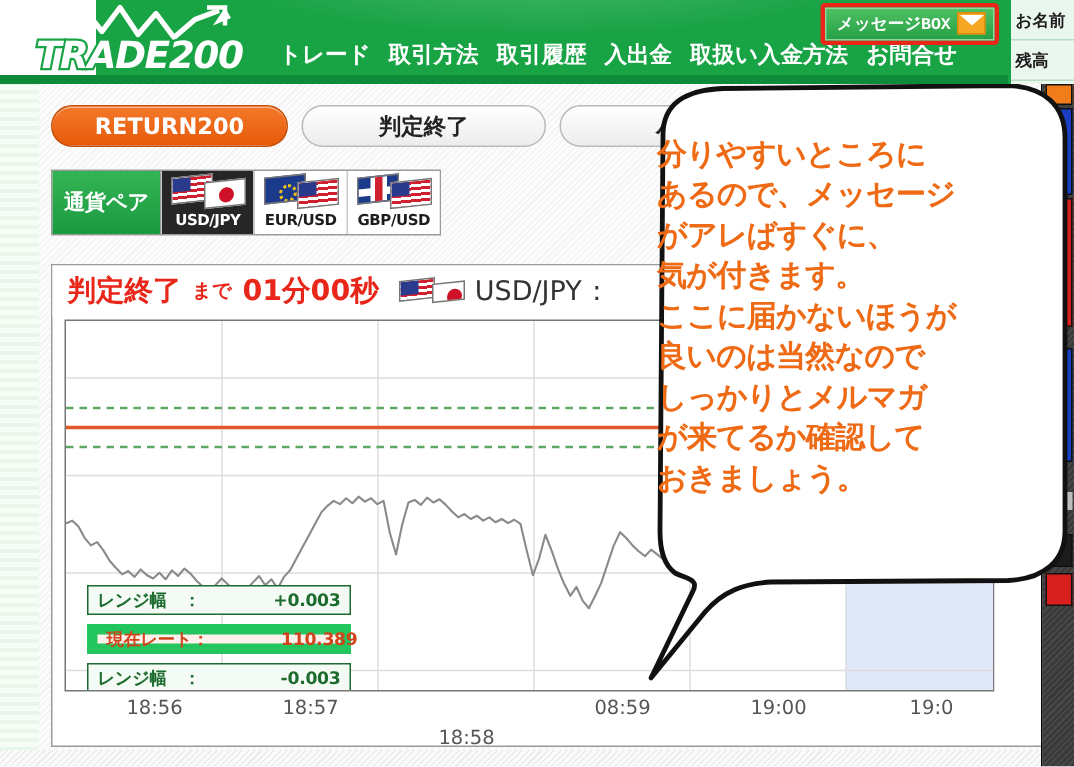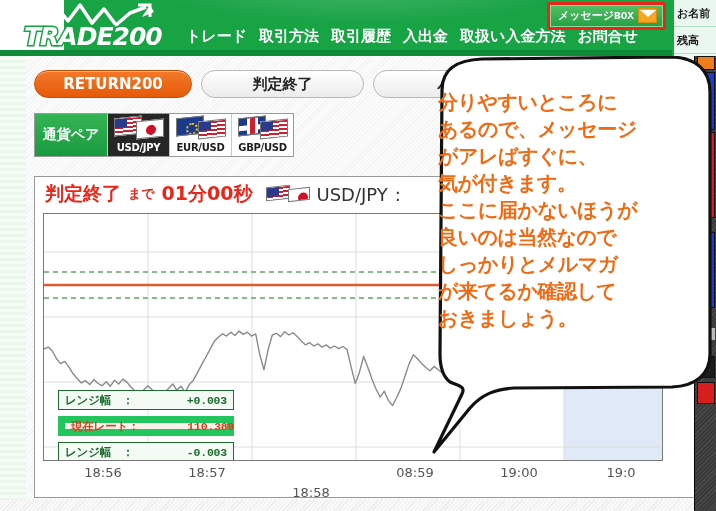--- a/index.html
+++ b/index.html
@@ -207,21 +207,21 @@
   
   #infobox { position:absolute; left:14px; top:176px; width:176px; z-index:6; }
   .ibox {
     height:20px; display:flex; align-items:center; padding:0 6px;
     font-size:11.5px; font-weight:700; letter-spacing:-.2px;
     font-family:"DejaVu Sans","Liberation Sans",sans-serif;
   }
   .ibox.green { border:1px solid #1d6b2e; background:#f3fbf4; color:#1d6b2e; }
   .ibox.orange { border:7px solid #22c55e; background:#fdf1ec; color:#d1441b; margin:6px 0;gap:48px; }
   .ibox .lab { flex:0 0 auto; }
-  .ibox .val { margin-left:auto;font-family:Liberation Mono, monospace; }
+  .ibox .val { margin-left:auto; }
 
   
   #right-strip {
     position:absolute; left:694px; top:56px; width:22px; height:455px; z-index:7;
     background: repeating-linear-gradient(135deg,#4a4a4a 0,#4a4a4a 1px,#3a3a3a 1px,#3a3a3a 3px);
     border-left:1px solid #000;
   }
   .chip { position:absolute; left:2px; width:18px; border:1px solid #111; }
 
   

